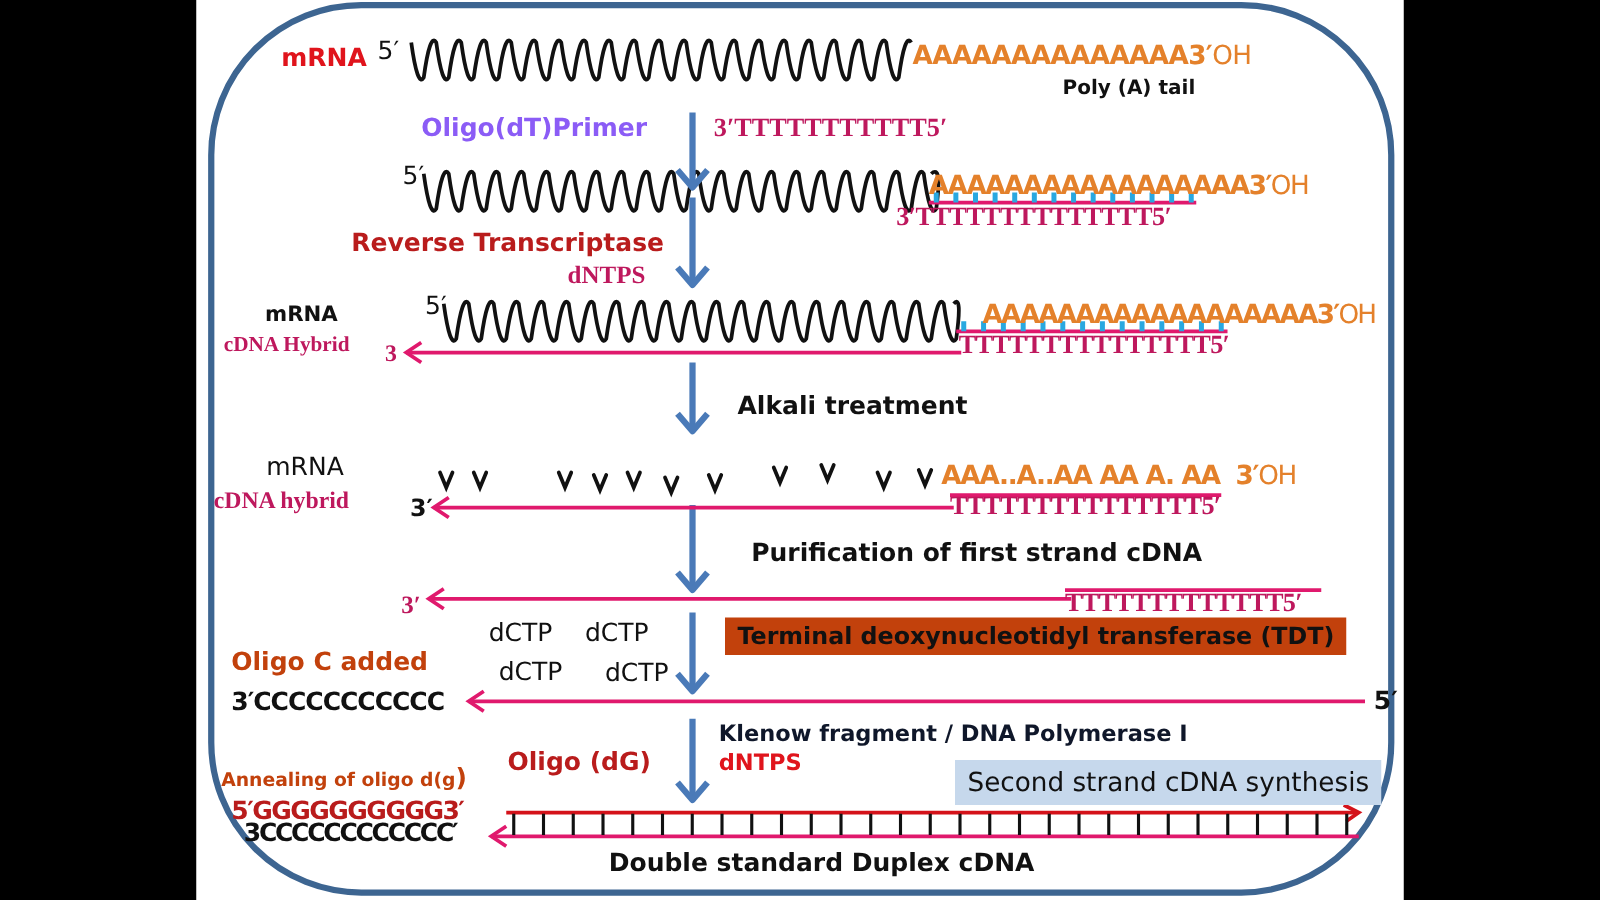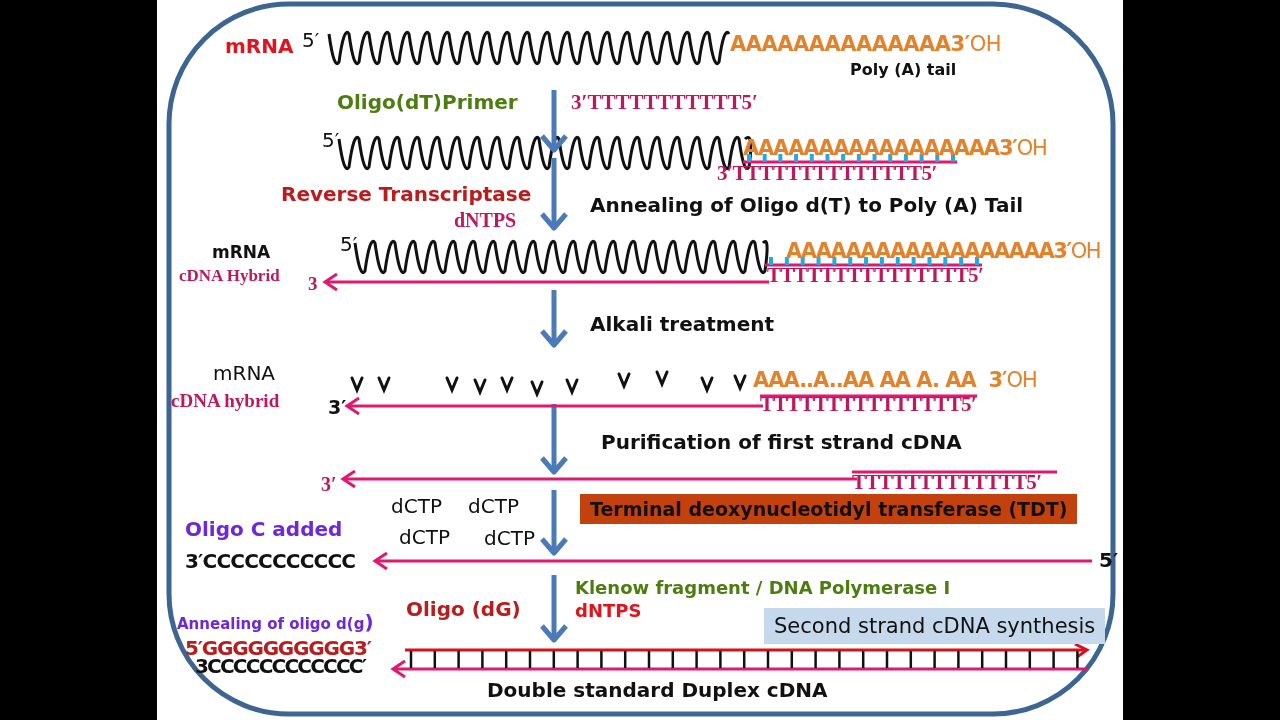--- a/index.html
+++ b/index.html
@@ -3,26 +3,26 @@
 <meta charset="utf-8">
 <style>
   html, body { margin: 0; padding: 0; }
   body { width: 1280px; height: 720px; background: #000; position: relative; overflow: hidden; font-family: "DejaVu Sans", sans-serif; }
   #slide { position: absolute; left: 157px; top: 0; width: 966px; height: 720px; background: #fff; overflow: hidden; }
   #frame { position: absolute; left: 0; top: 0; }
   .t { position: absolute; white-space: nowrap; line-height: 1; }
   .b { font-weight: bold; }
   .red { color: #e0141c; }
   .pink { color: #be185d; font-family: Liberation Serif, serif; }
-  .purple { color: #4d7c0f; }
+  .purple { color: #8b5cf6; }
   .green { color: #b91c1c; }
   .orange { color: #e4812b; }
-  .orangered { color: #6d28d9; text-align: center; }
+  .orangered { color: #c2410c; text-align: center; }
   .black { color: #111; }
-  .magenta { color: #4d7c0f; }
+  .magenta { color: #0f172a; }
   .tdt-box { position: absolute; background: #c2410c; padding: 4px 10px; font-weight: bold; font-size: 19px; color: #111; }
   .sss-box { position: absolute; background: #c6d8ec; padding: 6px 10px; font-size: 21px; color: #111; font-family: "DejaVu Sans", sans-serif; }
   svg { position: absolute; left: 0; top: 0; }
 </style>
 </head>
 <body>
 
 <div id="slide">
   <svg id="frame" width="966" height="720">
       <rect x="12" y="4" width="944" height="710" rx="120" ry="120" fill="none" stroke="#3d6591" stroke-width="5"></rect>
@@ -133,21 +133,20 @@
   <span class="t b black" style="left:693px;top:62px;font-size:16px;">Poly (A) tail</span>
 
   <span class="t b purple" style="left:180px;top:92px;font-size:20px;">Oligo(dT)Primer</span>
   <span class="t b pink" style="left:414px;top:92px;font-size:21px;"><span>3′</span><span>TTTTTTTTTTT</span><span>5′</span></span>
 
   <span class="t black" style="left:165px;top:130px;font-size:20px;">5′</span>
   <span class="t b orange" style="left:586px;top:138px;font-size:21px;letter-spacing:-1.2px;"><span>AAAAAAAAAAAAAAAAA</span><span>3′</span><span style="font-weight:normal">OH</span></span>
   <span class="t b pink" style="left:560px;top:163px;font-size:21px;letter-spacing:-0.5px;"><span>3′</span><span>TTTTTTTTTTTTTT</span><span>5′</span></span>
   <span class="t b green" style="left:124px;top:184px;font-size:20px;">Reverse Transcriptase</span>
   <span class="t b pink" style="left:297px;top:210px;font-size:20px;">dNTPS</span>
-  <span class="t b black" style="left:433px;top:195px;font-size:20px;">Annealing of Oligo d(T) to Poly (A) Tail</span>
 
   <span class="t b black" style="left:55px;top:244px;font-size:17px;">mRNA</span>
   <span class="t b pink" style="left:22px;top:267px;font-size:17px;">cDNA Hybrid</span>
   <span class="t b pink" style="left:151px;top:274px;font-size:19px;">3</span>
   <span class="t black" style="left:183px;top:234px;font-size:20px;">5′</span>
   <span class="t b orange" style="left:605px;top:241px;font-size:21px;letter-spacing:-1.4px;margin-left:24px;"><span>AAAAAAAAAAAAAAAAAA</span><span>3′</span><span style="font-weight:normal">OH</span></span>
   <span class="t b pink" style="left:610px;top:265px;font-size:21px;letter-spacing:-0.6px;"><span>TTTTTTTTTTTTTTT</span><span>5′</span></span>
 
   <span class="t b black" style="left:433px;top:314px;font-size:20px;">Alkali treatment</span>
 

